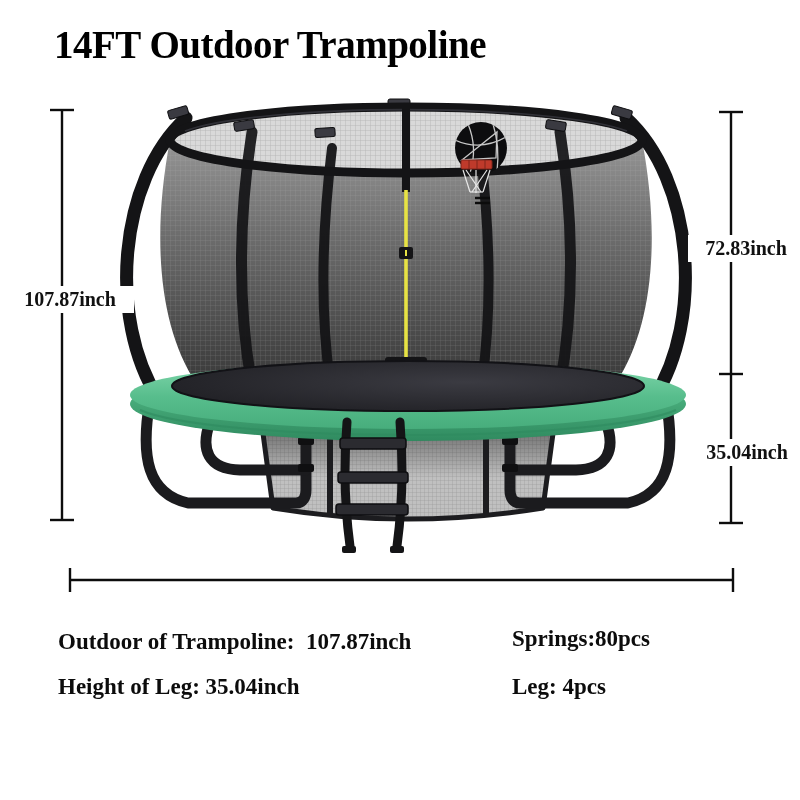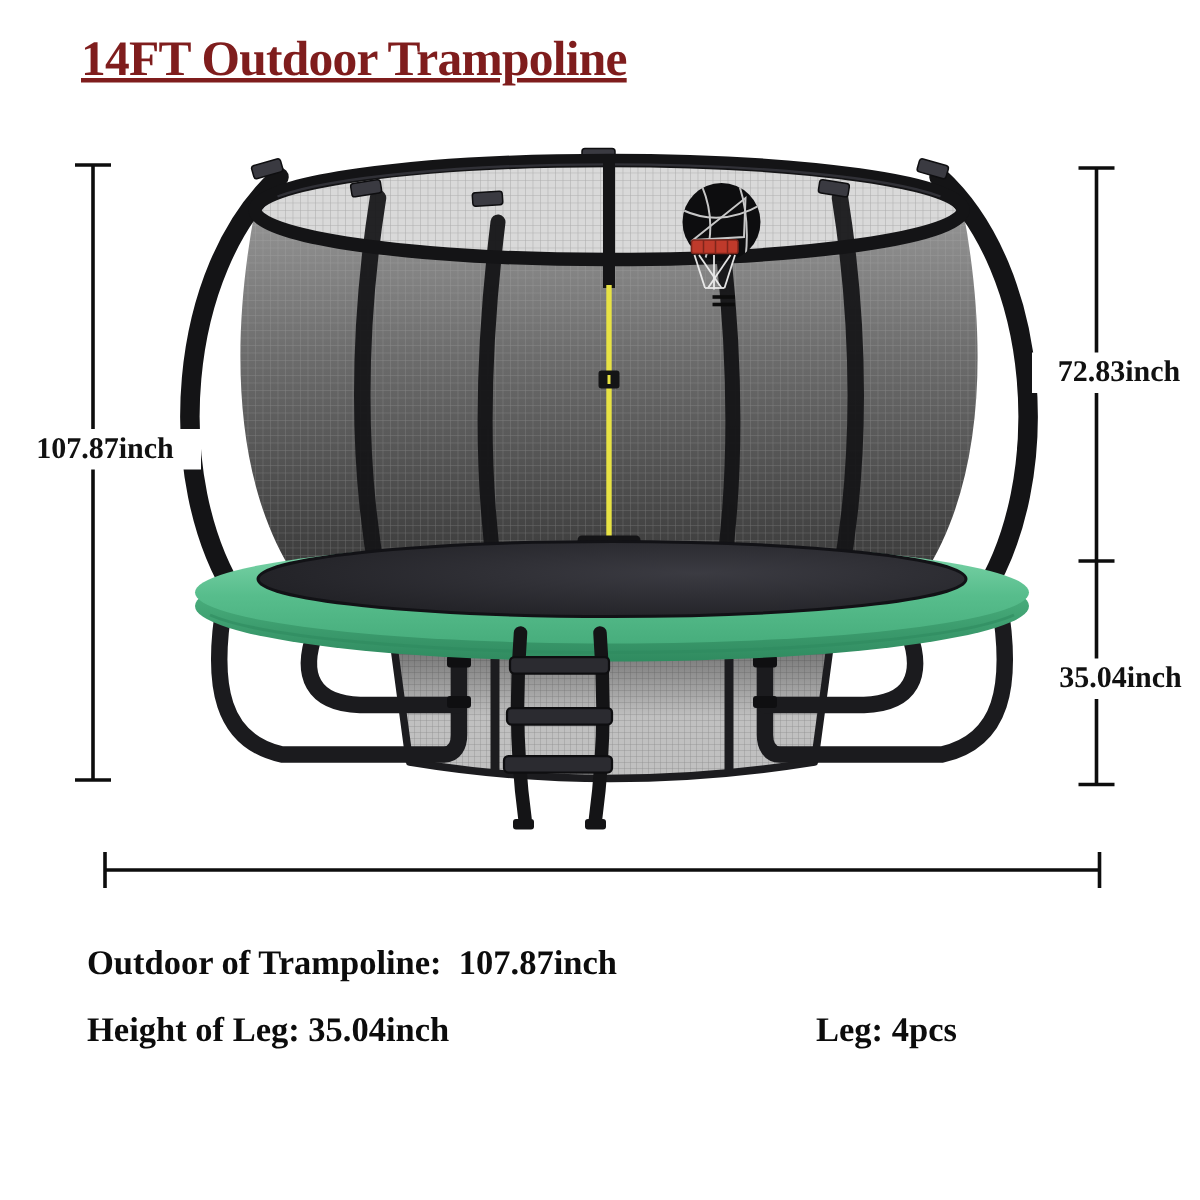--- a/index.html
+++ b/index.html
@@ -3,37 +3,36 @@
 <meta charset="utf-8">
 <style>
   html,body{margin:0;padding:0;background:#ffffff;}
   .sheet{
     position:relative;width:800px;height:800px;background:#ffffff;
     font-family:"Liberation Serif", serif;overflow:hidden;
   }
   .sheet svg{position:absolute;left:0;top:0;}
   .title{
     position:absolute;left:54px;top:22px;
-    font-size:33px;font-weight:700;color:#7f1d1d;letter-spacing:-0.5px;
+    font-size:39px;font-weight:700;color:#000000;letter-spacing:-0.5px;
     white-space:nowrap;
-    text-decoration:underline;
   }
   .dim-label{
     position:absolute;font-weight:700;font-size:20px;color:#111;
     text-align:center;background:#ffffff;line-height:1.15;padding:2px 0;
     white-space:nowrap;z-index:3;
   }
   .spec{
     position:absolute;font-weight:700;font-size:23px;color:#0c0c0c;
     white-space:pre;z-index:3;
   }
   .spec-l1{left:58px;top:629px;}
   .spec-l2{left:58px;top:674px;}
   .spec-r1{left:512px;top:626px;}
-  .spec-r2{left:512px;top:674px;margin-left:32px;}
+  .spec-r2{left:512px;top:674px;}
   .spec-r3{left:512px;top:723px;}
   .lab-total-height{left:6px;top:286px;width:128px;text-align:center;}
   .lab-net-height{left:688px;top:235px;width:116px;}
   .lab-leg-height{left:688px;top:439px;width:118px;}
   .lab-width{left:330px;top:567px;width:140px;}
 </style>
 </head>
 <body>
 
 <div class="sheet">
@@ -212,14 +211,15 @@
   </svg>
 
   <div class="title">14FT Outdoor Trampoline</div>
 
   <div class="dim-label lab-total-height">107.87inch</div>
   <div class="dim-label lab-net-height">72.83inch</div>
   <div class="dim-label lab-leg-height">35.04inch</div>
 
   <div class="spec spec-l1">Outdoor of Trampoline:  107.87inch</div>
   <div class="spec spec-l2">Height of Leg: 35.04inch</div>
+  <div class="spec spec-r1">Springs:80pcs</div>
   <div class="spec spec-r2">Leg: 4pcs</div>
 </div>
 
 </body></html>

